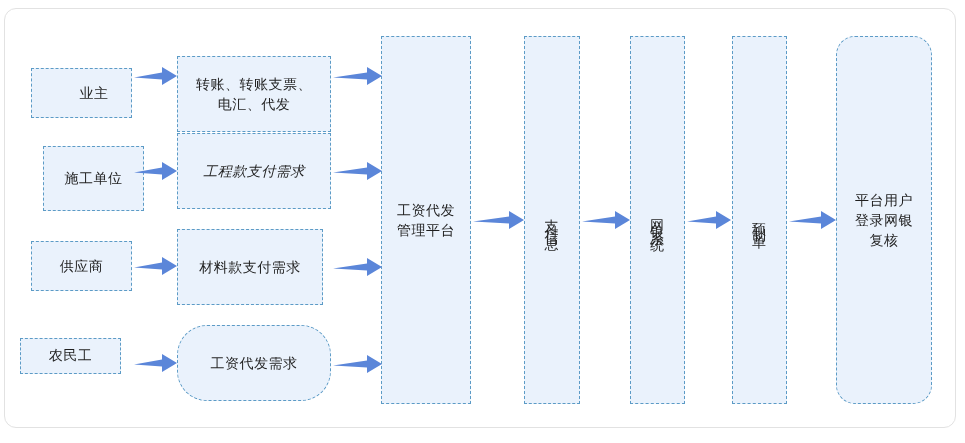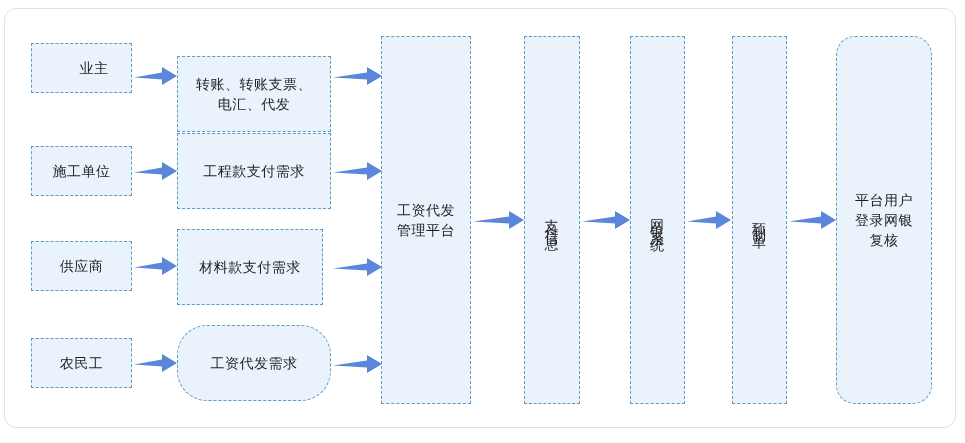--- a/index.html
+++ b/index.html
@@ -64,42 +64,42 @@
   }
   .arrow svg { display: block; overflow: visible; }
 </style>
 </head>
 <body>
 
 <div id="canvas">
 
   <div class="card-frame"></div>
 
-  <div class="node" style="left:31px; top:43px; width:101px; height:50px;padding-left:25px;">
+  <div class="node" style="left:31px; top:68px; width:101px; height:50px;padding-left:25px;">
     <span class="label">业主</span>
   </div>
 
-  <div class="node" style="left:31px; top:146px; width:101px; height:50px;">
+  <div class="node" style="left:43px; top:146px; width:101px; height:65px;">
     <span class="label">施工单位</span>
   </div>
 
   <div class="node" style="left:31px; top:241px; width:101px; height:50px;">
     <span class="label">供应商</span>
   </div>
 
-  <div class="node" style="left:31px; top:338px; width:101px; height:50px;">
+  <div class="node" style="left:20px; top:338px; width:101px; height:36px;font-family:Liberation Mono, monospace;">
     <span class="label">农民工</span>
   </div>
 
   <div class="node" style="left:177px; top:37px; width:154px; height:76px;margin-top:19px;">
     <span class="label">转账、转账支票、
 电汇、代发</span>
   </div>
 
-  <div class="node" style="left:177px; top:133px; width:154px; height:76px;">
+  <div class="node" style="left:177px; top:133px; width:154px; height:76px;font-style:italic;">
     <span class="label">工程款支付需求</span>
   </div>
 
   <div class="node" style="left:177px; top:229px; width:146px; height:76px;">
     <span class="label">材料款支付需求</span>
   </div>
 
   <div class="node" style="left:177px; top:325px; width:154px; height:76px;border-radius:30px;">
     <span class="label">工资代发需求</span>
   </div>

